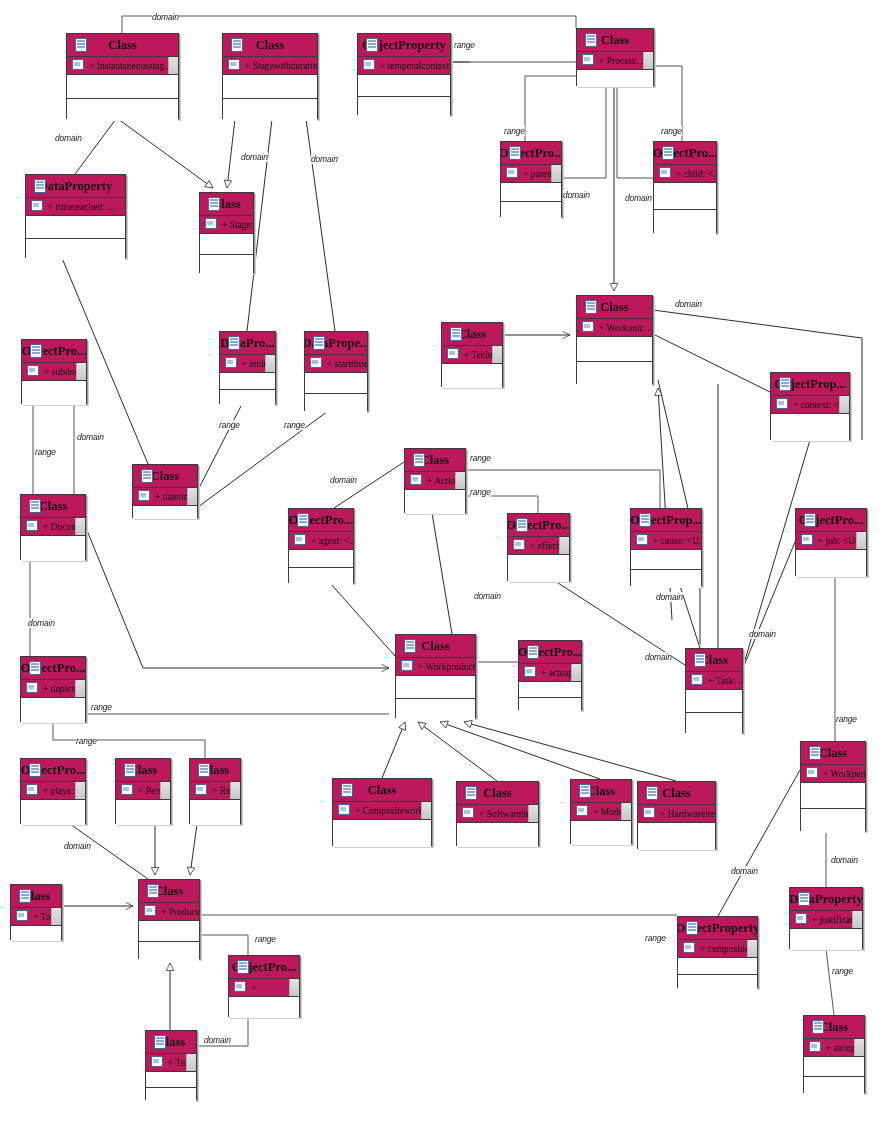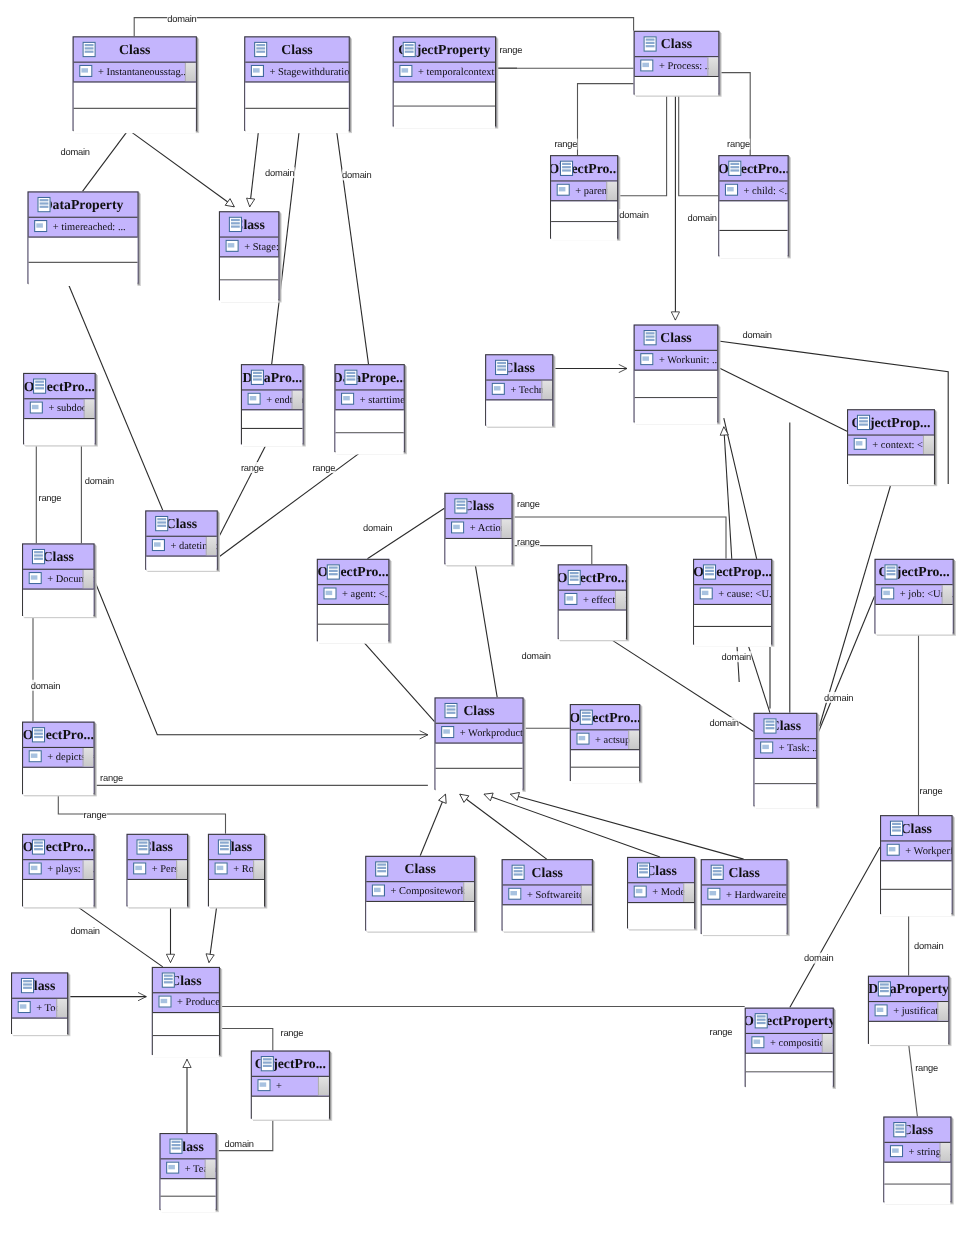--- a/index.html
+++ b/index.html
@@ -7,21 +7,21 @@
     position:relative;
     width:889px;height:1123px;
     background:#ffffff;
     font-family:"Liberation Serif", serif;
     overflow:hidden;
   }
   svg#edges{position:absolute;left:0;top:0;width:889px;height:1123px;}
   .node{
     position:absolute;
     box-sizing:border-box;
-    background:#c4b5fd;
+    background:#be185d;
     border:1px solid #3a3a3a;
     box-shadow:1px 1px 0 #9a9a9a, 2px 2px 0 #cfcfcf;
   }
   .nhead{
     position:relative;
     height:22px;
     border-bottom:1px solid #3a3a3a;
     display:flex;align-items:center;justify-content:center;
     font-size:12.5px;font-weight:bold;color:#111;
     white-space:nowrap;overflow:hidden;
@@ -59,20 +59,21 @@
   }
   .elabel{
     position:absolute;
     font-size:8.5px;
     color:#1a1a1a;
     background:rgba(255,255,255,0.85);
     font-family:"Liberation Sans", sans-serif;
     white-space:nowrap;
     letter-spacing:-0.2px;
     line-height:10px;
+    font-style:italic;
   }
 </style>
 </head>
 <body>
 
 <div id="canvas">
 
   <svg id="edges" viewBox="0 0 889 1123" xmlns="http://www.w3.org/2000/svg">
     <defs>
       <marker id="hollowArrow" viewBox="0 0 12 12" refX="11" refY="6" markerWidth="9" markerHeight="9" orient="auto-start-reverse">

